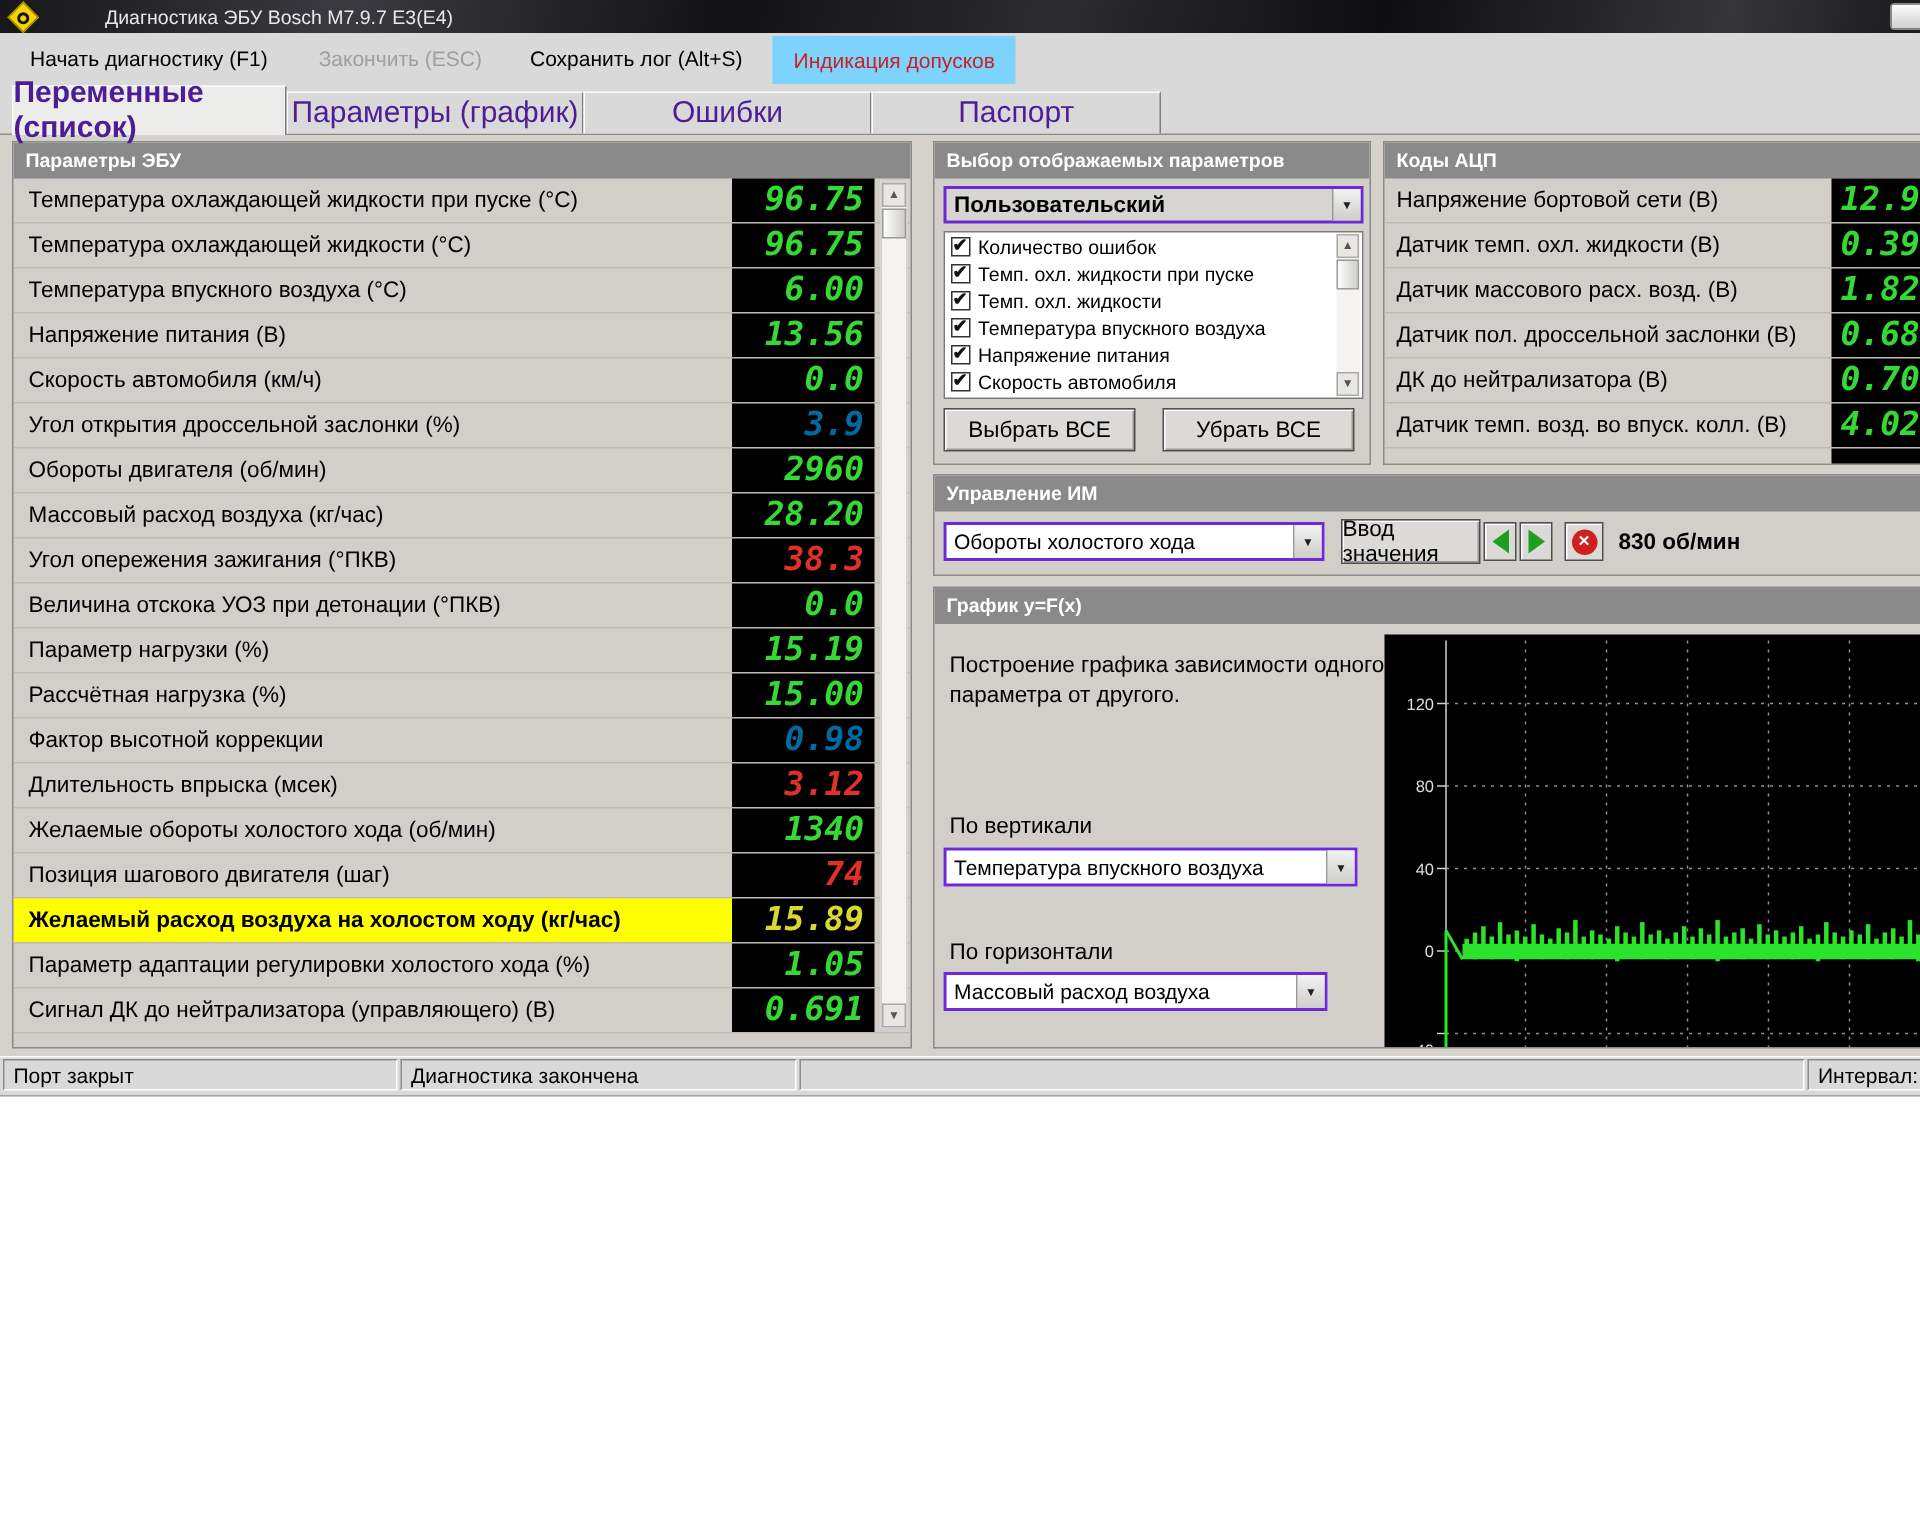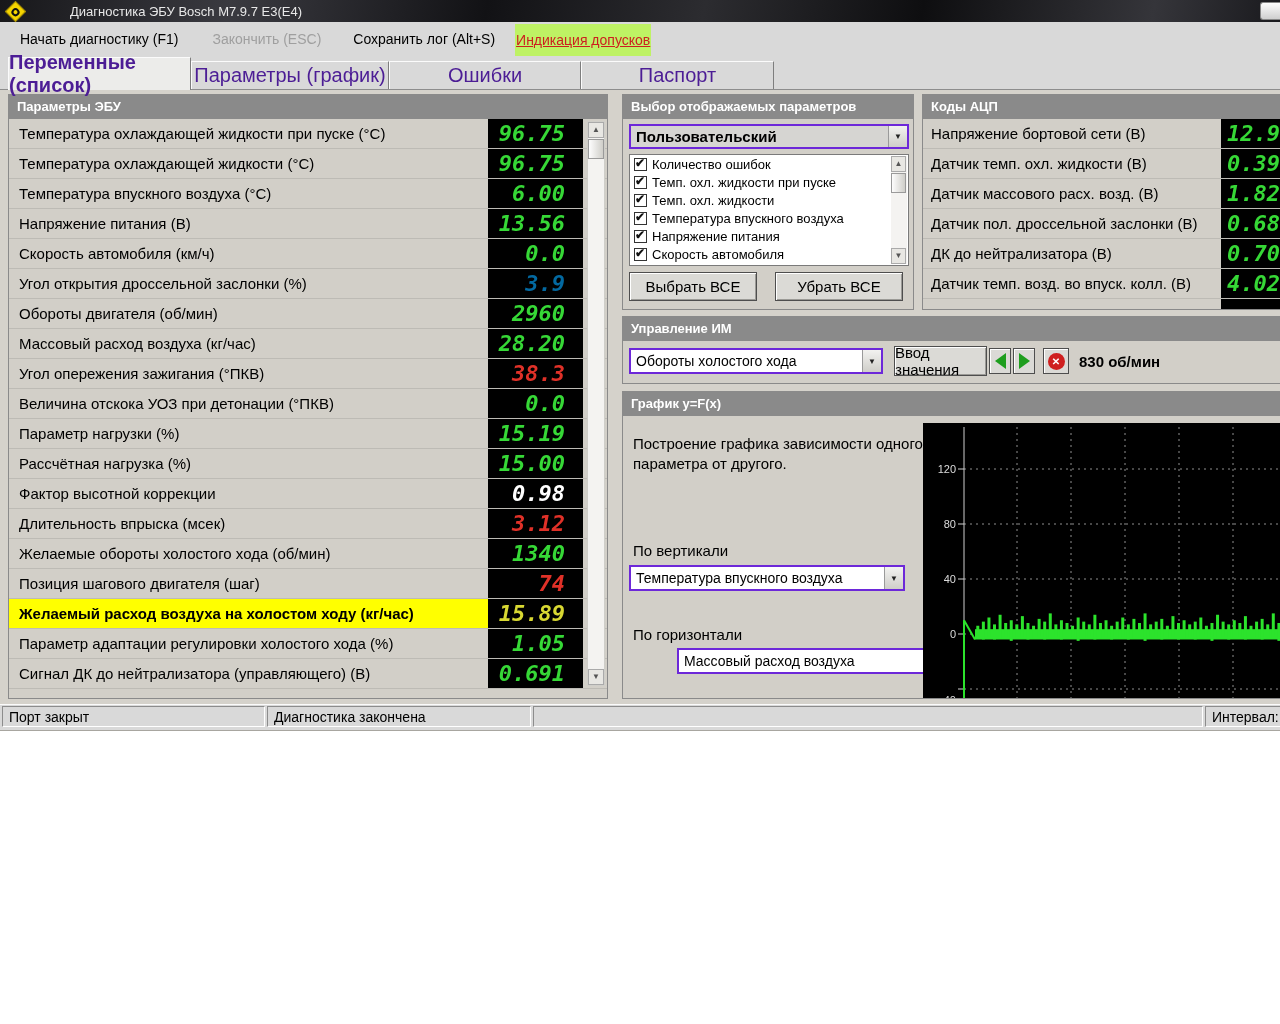--- a/index.html
+++ b/index.html
@@ -13,39 +13,39 @@
       color:#e8e8e8;font-size:13px;display:flex;align-items:center;position:relative;gap:39px;}
   .key-icon{width:13px;height:13px;background:#f5d400;border:1px solid #9c8400;transform:rotate(45deg);
       margin:0 8px 0 8px;position:relative;flex:0 0 auto;}
   .key-icon i{position:absolute;left:3px;top:3px;width:4px;height:4px;border:2px solid #111;border-radius:50%;}
   .win-min{position:absolute;right:0;top:2px;width:19px;height:16px;background:linear-gradient(#fdfdfd,#cfcfcf);
       border:1px solid #888;border-right:none;border-radius:3px 0 0 3px;}
   
   .toolbar{height:34px;background:#d9d9d9;display:flex;align-items:center;font-size:14px;}
   .tbtn{padding:5px 6px;color:#000;white-space:nowrap;cursor:default;}
   .tbtn.disabled{color:#9f9f9f;}
-  .tbtn.active{background:#bef264;color:#cc1f1f;padding:8px 1px;margin-top:-2px;margin-bottom:-4px;text-decoration:underline;}
+  .tbtn.active{background:#7dd3fc;color:#cc1f1f;padding:8px 14px;margin-top:-2px;margin-bottom:-4px;}
   
   .tabstrip{height:33px;background:#d9d9d9;display:flex;align-items:flex-end;padding-left:8px;
       border-bottom:1px solid #8d8d8d;}
   .tab{height:28px;box-sizing:border-box;border:1px solid #7e7e7e;border-bottom:none;
       border-top-color:#fbfbfb;border-left-color:#fbfbfb;background:#d9d9d9;display:flex;align-items:center;
       justify-content:center;font-size:20px;color:#4c1d95;}
   .tab.active{height:33px;background:#ececea;font-weight:bold;margin-bottom:-1px;z-index:2;}
   
   .panel{position:absolute;background:#d2cfc8;border:1px solid #8a8a8a;box-sizing:border-box;overflow:hidden;}
   .phead{height:24px;background:#8a8a8a;color:#fff;font-weight:bold;font-size:13px;line-height:24px;
       padding-left:8px;box-sizing:border-box;}
   
   .ecu-row{height:30px;box-sizing:border-box;display:flex;align-items:stretch;border-bottom:1px solid #bdbbb5;
       padding-right:24px;}
   .ecu-label{flex:1;font-size:15px;color:#000;display:flex;align-items:center;padding-left:10px;}
   .ecu-row.hl .ecu-label{background:#ffff00;font-weight:bold;}
   .val-cell{width:95px;background:#000;display:flex;align-items:center;justify-content:flex-end;
-      padding-right:18px;box-sizing:border-box;
+      padding-right:7px;box-sizing:border-box;
       font-family:"DejaVu Sans Mono",monospace;font-style:italic;font-weight:bold;font-size:22px;letter-spacing:0px;}
   
   .vscroll{position:absolute;width:18px;background:#f4f3f1;border:1px solid #cfcec9;box-sizing:border-box;}
   .sb-btn{position:absolute;left:0;width:16px;height:16px;background:#e8e7e3;border:1px solid #aaa;
       box-sizing:border-box;color:#555;font-size:8px;text-align:center;line-height:14px;}
   .sb-up{top:0;}
   .sb-down{bottom:0;}
   .sb-thumb{position:absolute;left:0;top:17px;width:16px;height:20px;background:linear-gradient(90deg,#fdfdfd,#cfcec9);
       border:1px solid #9a9a9a;box-sizing:border-box;}
   
@@ -159,21 +159,21 @@
         <div class="ecu-row">
           <div class="ecu-label">Параметр нагрузки (%)</div>
           <div class="val-cell" style="color: rgb(54, 216, 54);">15.19</div>
         </div>
         <div class="ecu-row">
           <div class="ecu-label">Рассчётная нагрузка (%)</div>
           <div class="val-cell" style="color: rgb(54, 216, 54);">15.00</div>
         </div>
         <div class="ecu-row">
           <div class="ecu-label">Фактор высотной коррекции</div>
-          <div class="val-cell" style="color: #ffffff;">0.98</div>
+          <div class="val-cell" style="color: #0369a1;">0.98</div>
         </div>
         <div class="ecu-row">
           <div class="ecu-label">Длительность впрыска (мсек)</div>
           <div class="val-cell" style="color: rgb(224, 49, 40);">3.12</div>
         </div>
         <div class="ecu-row">
           <div class="ecu-label">Желаемые обороты холостого хода (об/мин)</div>
           <div class="val-cell" style="color: rgb(54, 216, 54);">1340</div>
         </div>
         <div class="ecu-row">
@@ -314,21 +314,21 @@
 
   <div class="panel" style="left:622px;top:391px;width:720px;height:308px;">
     <div class="phead">График y=F(x)</div>
     <div class="desc" style="left:10px;top:42px;width:290px;">Построение графика зависимости одного параметра от другого.</div>
     <div class="small-label" style="left:10px;top:150px;">По вертикали</div>
     <div class="combo" style="position:absolute;left:6px;top:173px;width:276px;height:26px;">
       <span class="txt">Температура впускного воздуха</span>
       <span class="drop">▼</span>
     </div>
     <div class="small-label" style="left:10px;top:234px;">По горизонтали</div>
-    <div class="combo" style="position:absolute;left:6px;top:256px;width:294px;height:26px;margin-left:48px;">
+    <div class="combo" style="position:absolute;left:6px;top:256px;width:256px;height:26px;">
       <span class="txt">Массовый расход воздуха</span>
       <span class="drop">▼</span>
     </div>
     <div class="graph-wrap" style="left:300px;top:31px;width:420px;height:275px;">
       <svg id="graph-svg" width="420" height="275" xmlns="http://www.w3.org/2000/svg">
           <line x1="94" y1="4" x2="94" y2="275" stroke="#8f8f8f" stroke-width="1" stroke-dasharray="2 4"></line>
           <line x1="148" y1="4" x2="148" y2="275" stroke="#8f8f8f" stroke-width="1" stroke-dasharray="2 4"></line>
           <line x1="202" y1="4" x2="202" y2="275" stroke="#8f8f8f" stroke-width="1" stroke-dasharray="2 4"></line>
           <line x1="256" y1="4" x2="256" y2="275" stroke="#8f8f8f" stroke-width="1" stroke-dasharray="2 4"></line>
           <line x1="310" y1="4" x2="310" y2="275" stroke="#8f8f8f" stroke-width="1" stroke-dasharray="2 4"></line>

